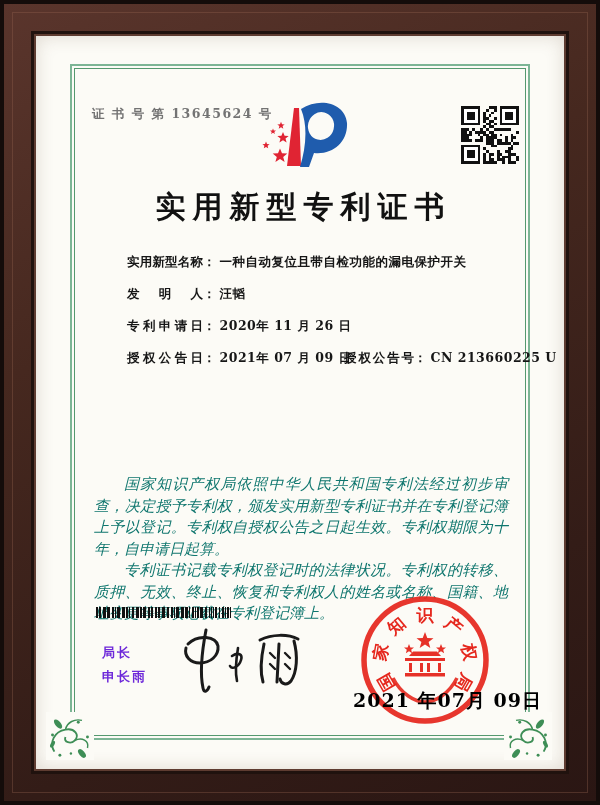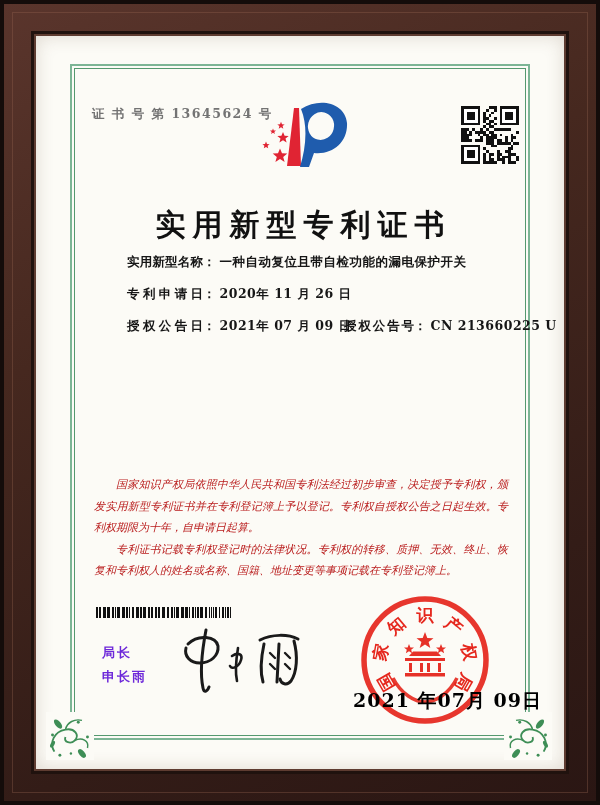--- a/index.html
+++ b/index.html
@@ -57,21 +57,21 @@
   .flabel{
     display:inline-block;width:76px;vertical-align:top;
     text-align:justify;text-align-last:justify;
   }
   .fcolon{display:inline-block;margin-right:4px;}
   .fvalue{letter-spacing:.5px;}
   .grant-no{position:absolute;left:217px;top:0;}
   
   .bodytext{
     position:absolute;left:94px;top:474px;width:414px;
-    font-size:11px;line-height:21.5px;color:#b91c1c;
+    font-size:15px;line-height:21.5px;color:#0f766e;
     font-style:italic;text-align:justify;
   }
   .bodytext p{margin:0;text-indent:2em;}
   
   .barcode{position:absolute;left:96px;top:607px;width:137px;height:11px;}
   .director{
     position:absolute;left:102px;top:641px;
     font-family:"DejaVu Sans","Liberation Sans",sans-serif;
     font-size:13px;font-weight:bold;color:#6d28d9;letter-spacing:2px;line-height:24px;
   }
@@ -246,25 +246,28 @@
       <rect x="1" y="1" width="5" height="5" fill="#fff"></rect>
       <rect x="2" y="2" width="3" height="3" fill="#111"></rect>
       <rect x="14" y="0" width="7" height="7" fill="#111"></rect>
       <rect x="15" y="1" width="5" height="5" fill="#fff"></rect>
       <rect x="16" y="2" width="3" height="3" fill="#111"></rect>
       <rect x="0" y="14" width="7" height="7" fill="#111"></rect>
       <rect x="1" y="15" width="5" height="5" fill="#fff"></rect>
       <rect x="2" y="16" width="3" height="3" fill="#111"></rect>
     </svg>
 
-  <div class="title" style="top:169px;">实用新型专利证书</div>
+  <div class="title" style="top:151px;">实用新型专利证书</div>
 
   <div class="fields" style="left:59px;top:218px;">
     <div class="frow">
       <span class="flabel">实用新型名称</span><span class="fcolon">：</span><span class="fvalue">一种自动复位且带自检功能的漏电保护开关</span>
+    </div>
+    <div class="frow">
+      <span class="flabel">发明人</span><span class="fcolon">：</span><span class="fvalue">汪韬</span>
     </div>
     <div class="frow">
       <span class="flabel">专利申请日</span><span class="fcolon">：</span><span class="fvalue">2020年 11 月 26 日</span>
     </div>
     <div class="frow">
       <span class="flabel">授权公告日</span><span class="fcolon">：</span><span class="fvalue">2021年 07 月 09 日</span>
       <span class="grant-no">
         <span class="flabel" style="width:70px">授权公告号</span><span class="fcolon">：</span><span class="fvalue">CN 213660225 U</span>
       </span>
     </div>

